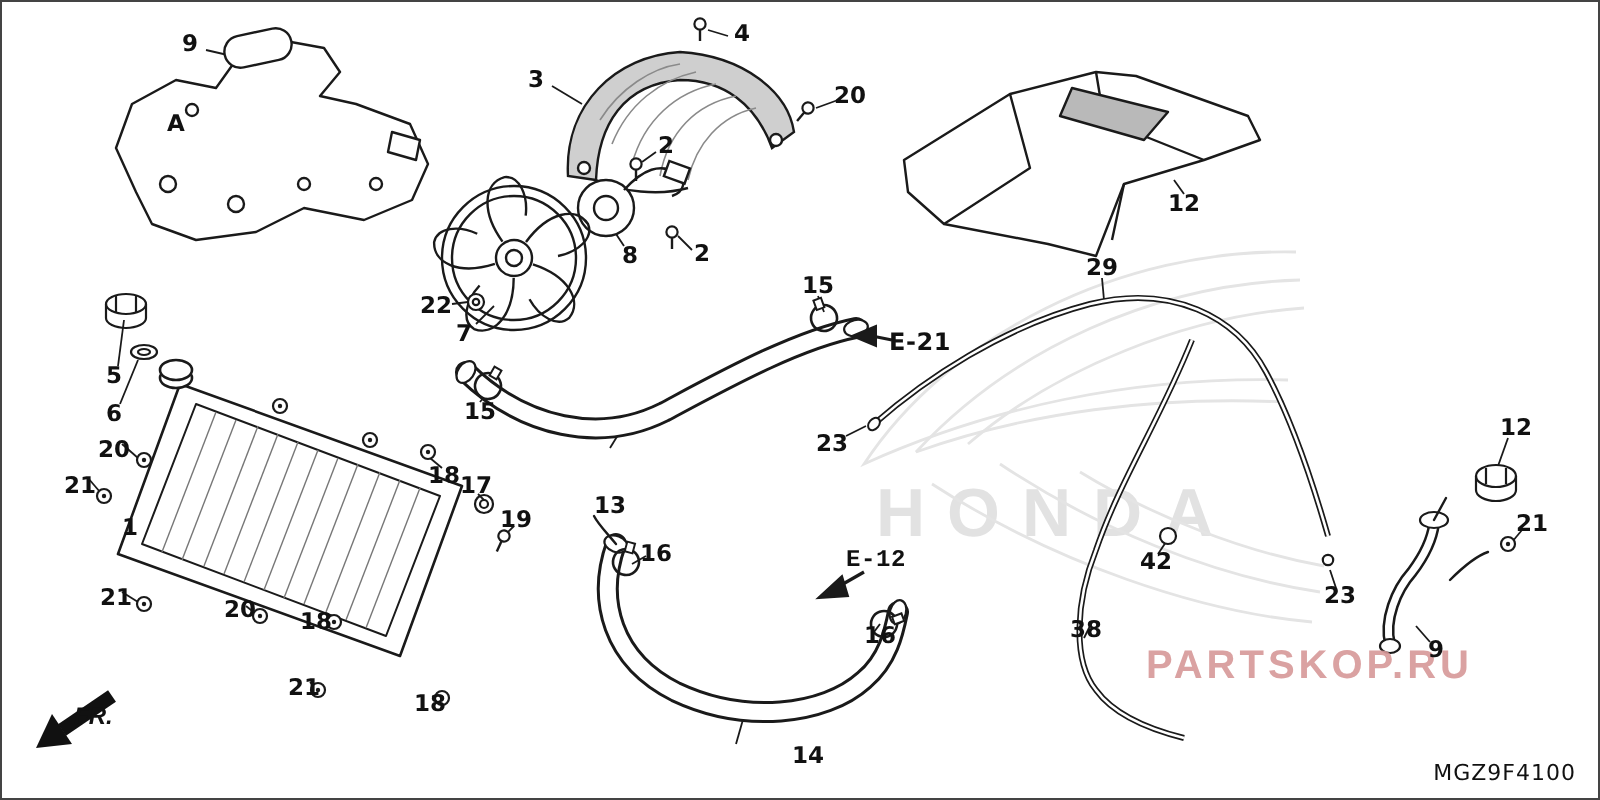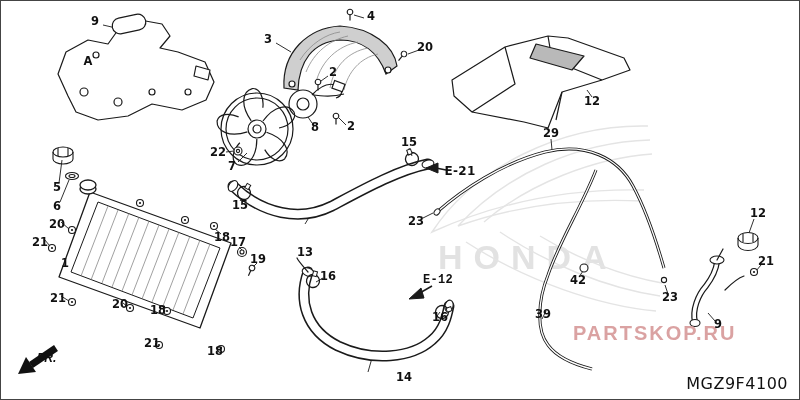--- a/index.html
+++ b/index.html
@@ -19,21 +19,21 @@
   .wm-line1 {
     position:absolute; left:487px; top:306px; z-index:2;
     font-size:11px; color:#9b9b9b; letter-spacing:.4px; opacity:.9;
   }
   .wm-line2 {
     position:absolute; left:573px; top:322px; z-index:2;
     font-size:20px; font-weight:bold; color:#d79898; letter-spacing:2px; opacity:.9;
   }
   .diagram-code {
     position:absolute; right:12px; bottom:7px; z-index:3;
-    font-size:16px; color:#111; letter-spacing:.5px; font-family:"DejaVu Sans", sans-serif;
+    font-size:11px; color:#111; letter-spacing:.5px; font-family:"DejaVu Sans", sans-serif;
   }
   .fr-label {
     position:absolute; left:37px; top:351px; z-index:3;
     font-size:12px; font-weight:bold; font-style:italic; color:#111;
   }
 </style>
 </head>
 <body>
 
 <div class="stage">
@@ -311,21 +311,21 @@
       <div class="callout" style="left: 238px; top: 243px;">17</div>
       <div class="callout" style="left: 258px; top: 260px;">19</div>
       <div class="callout" style="left: 58px; top: 299px;">21</div>
       <div class="callout" style="left: 120px; top: 305px;">20</div>
       <div class="callout" style="left: 158px; top: 311px;">18</div>
       <div class="callout" style="left: 152px; top: 344px;">21</div>
       <div class="callout" style="left: 215px; top: 352px;">18</div>
       <div class="callout" style="left: 328px; top: 277px;">16</div>
       <div class="callout" style="left: 440px; top: 318px;">16</div>
       <div class="callout" style="left: 368px; top: 378px; margin-left: 36px;">14</div>
-      <div class="callout" style="left: 543px; top: 315px;">39</div>
+      <div class="callout" style="left: 543px; top: 315px;">38</div>
       <div class="callout" style="left: 578px; top: 281px;">42</div>
       <div class="callout" style="left: 670px; top: 298px;">23</div>
       <div class="callout" style="left: 718px; top: 325px;">9</div>
       <div class="callout" style="left: 766px; top: 262px;">21</div>
       <div class="callout ref" style="left: 460px; top: 171px;">E-21</div>
       <div class="callout ref" style="left: 438px; top: 280px; font-family: Liberation Mono, monospace;">E-12</div>
     </div>
 
   <div class="wm-line2">PARTSKOP.RU</div>
 

